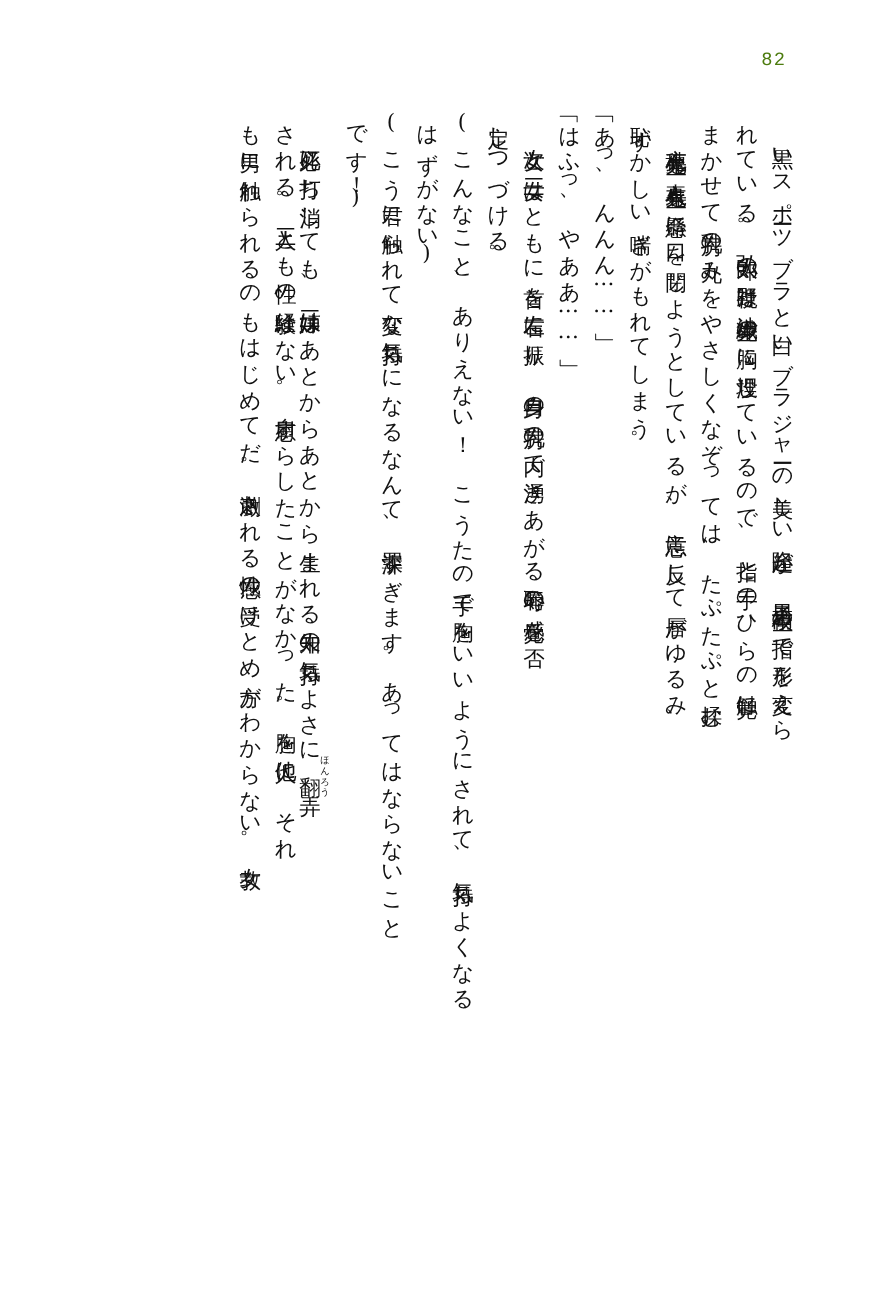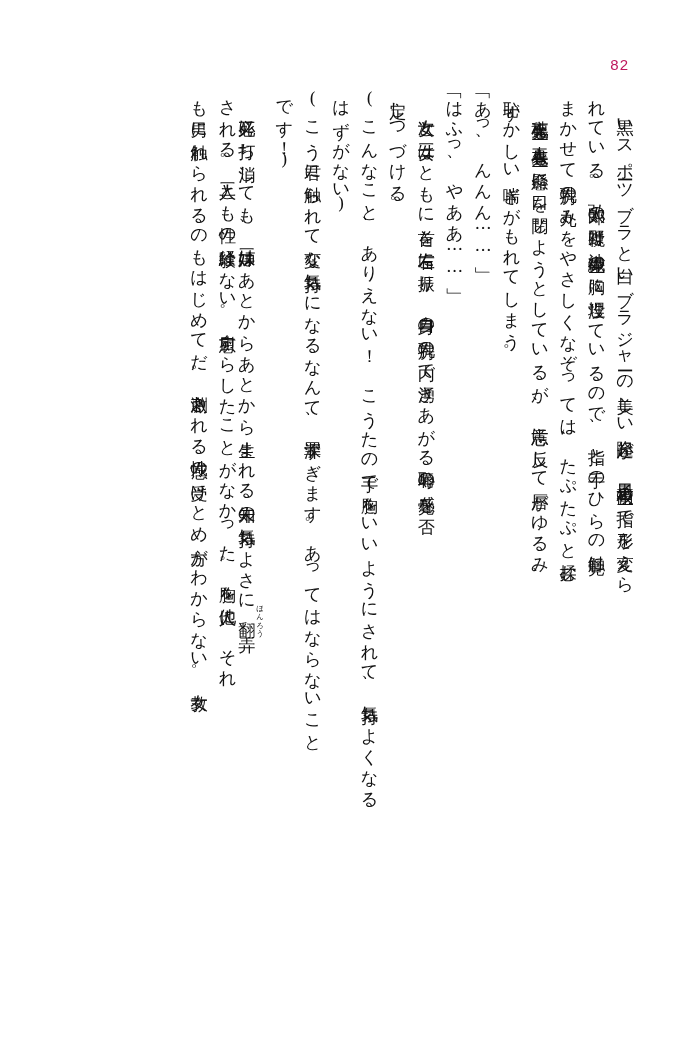--- a/index.html
+++ b/index.html
@@ -13,26 +13,26 @@
   }
   #page {
     position: relative;
     width: 695px;
     height: 1050px;
     background: #ffffff;
     overflow: hidden;
   }
   #page-number {
     position: absolute;
-    top: 56px;
+    top: 40px;
     right: 66px;
-    font-family: Liberation Sans, sans-serif;
+    font-family: Liberation Mono, monospace;
     font-size: 15px;
     letter-spacing: 1px;
-    color: #be185d;
+    color: #4d7c0f;
   }
   #text-body {
     position: absolute;
     top: 88px;
     right: 62px;
     bottom: 40px;
     left: 56px;
     display: flex;
     flex-direction: row-reverse;
     align-items: flex-start;

